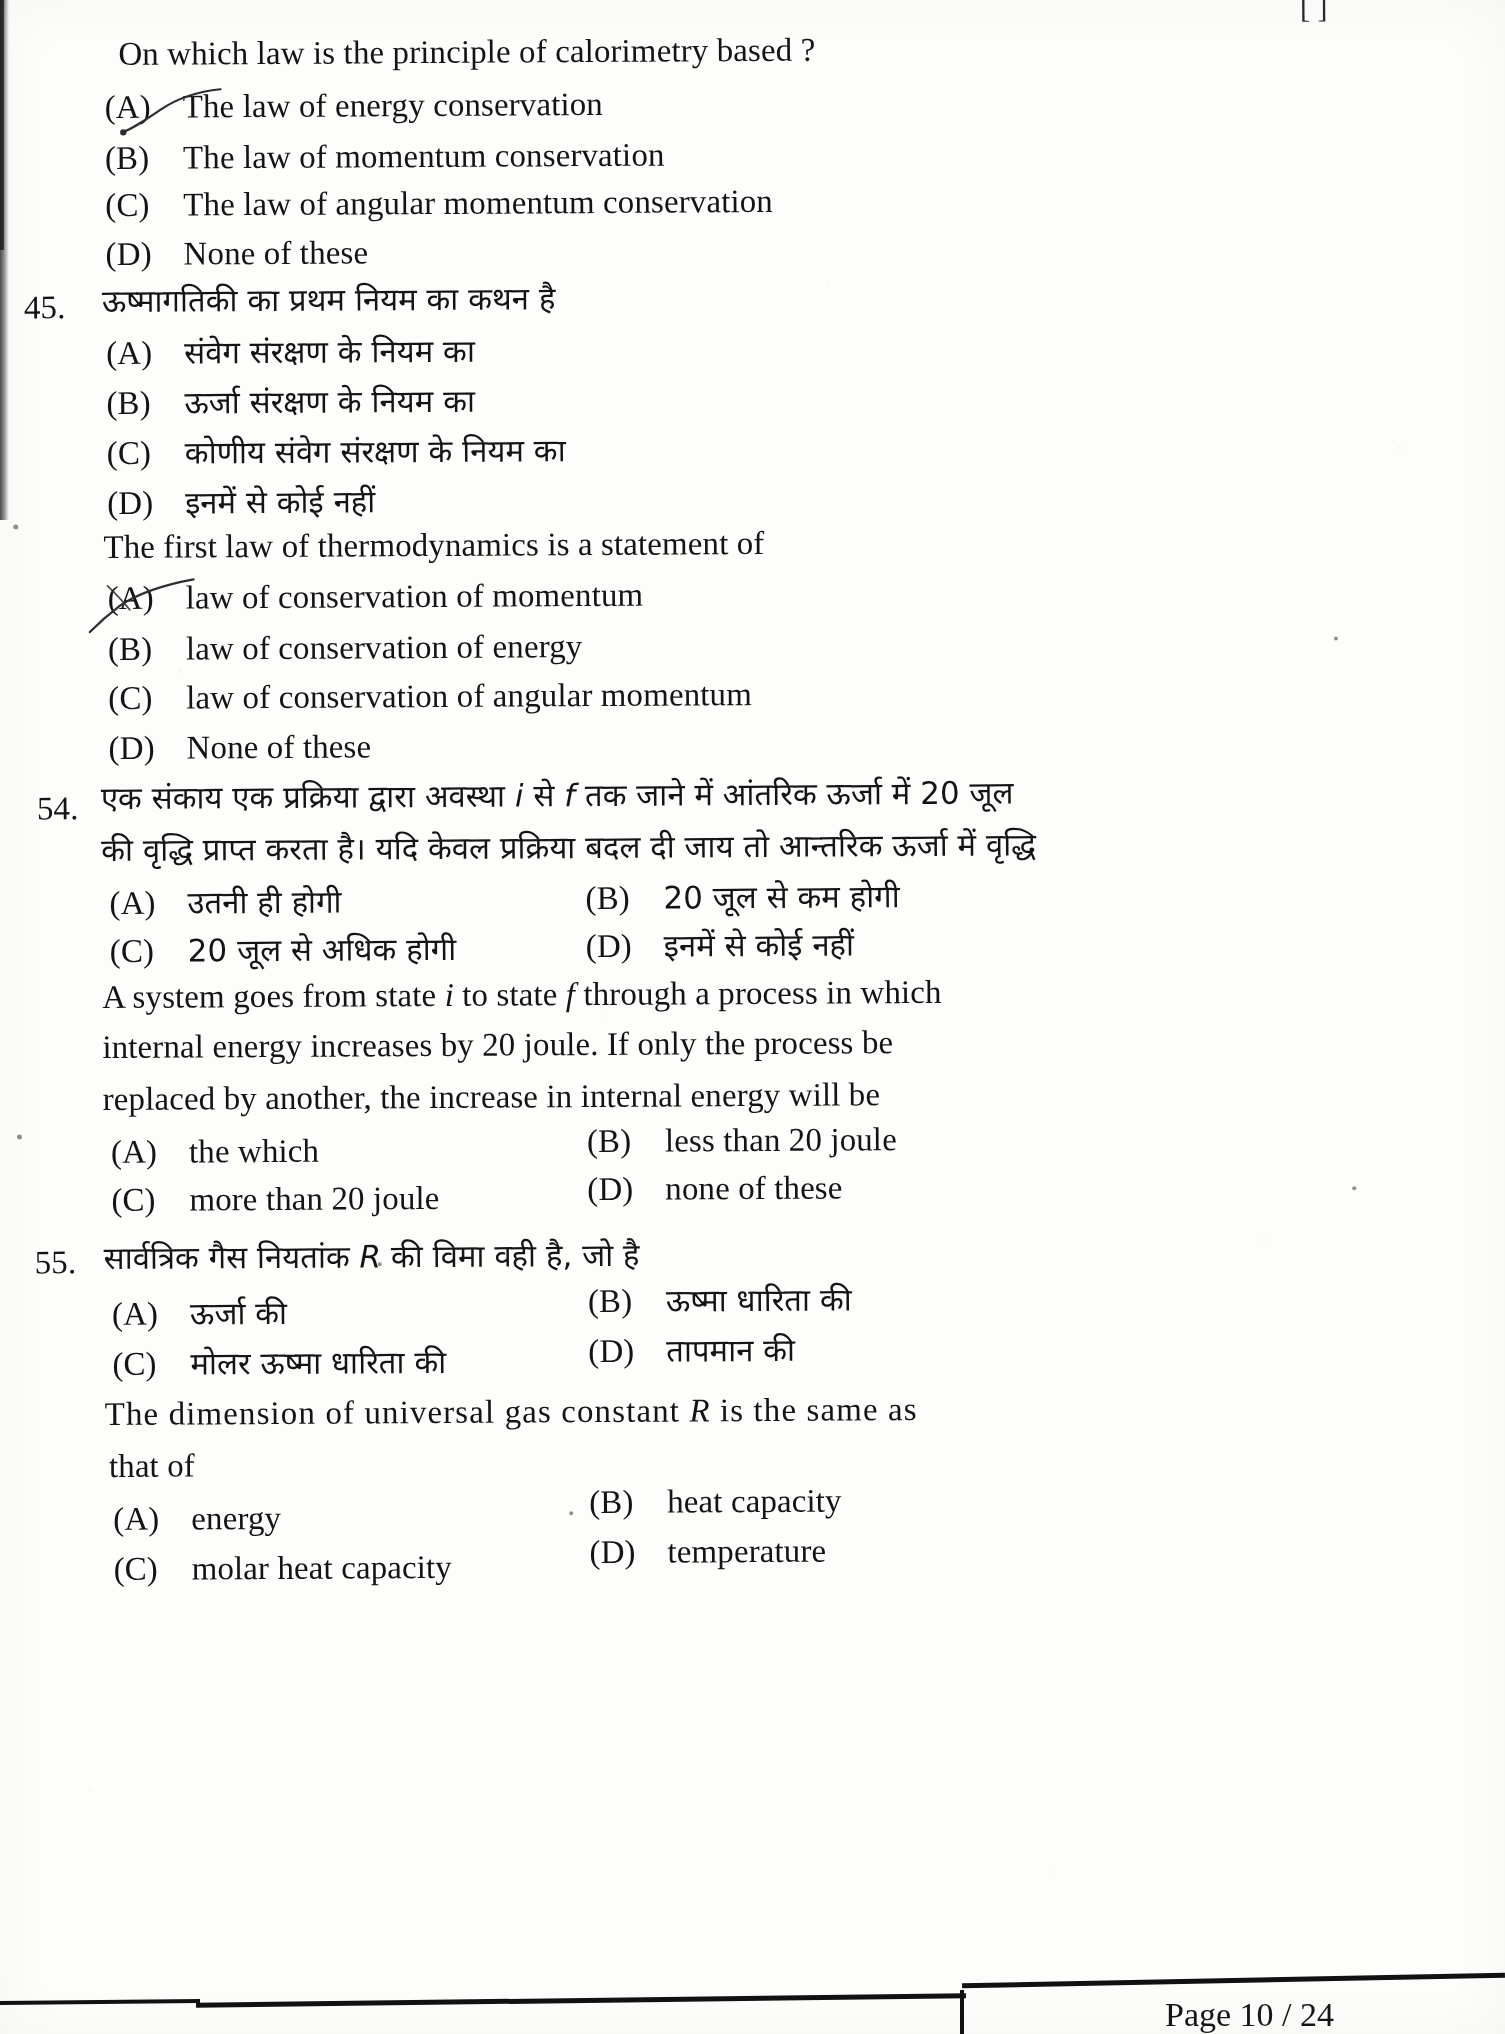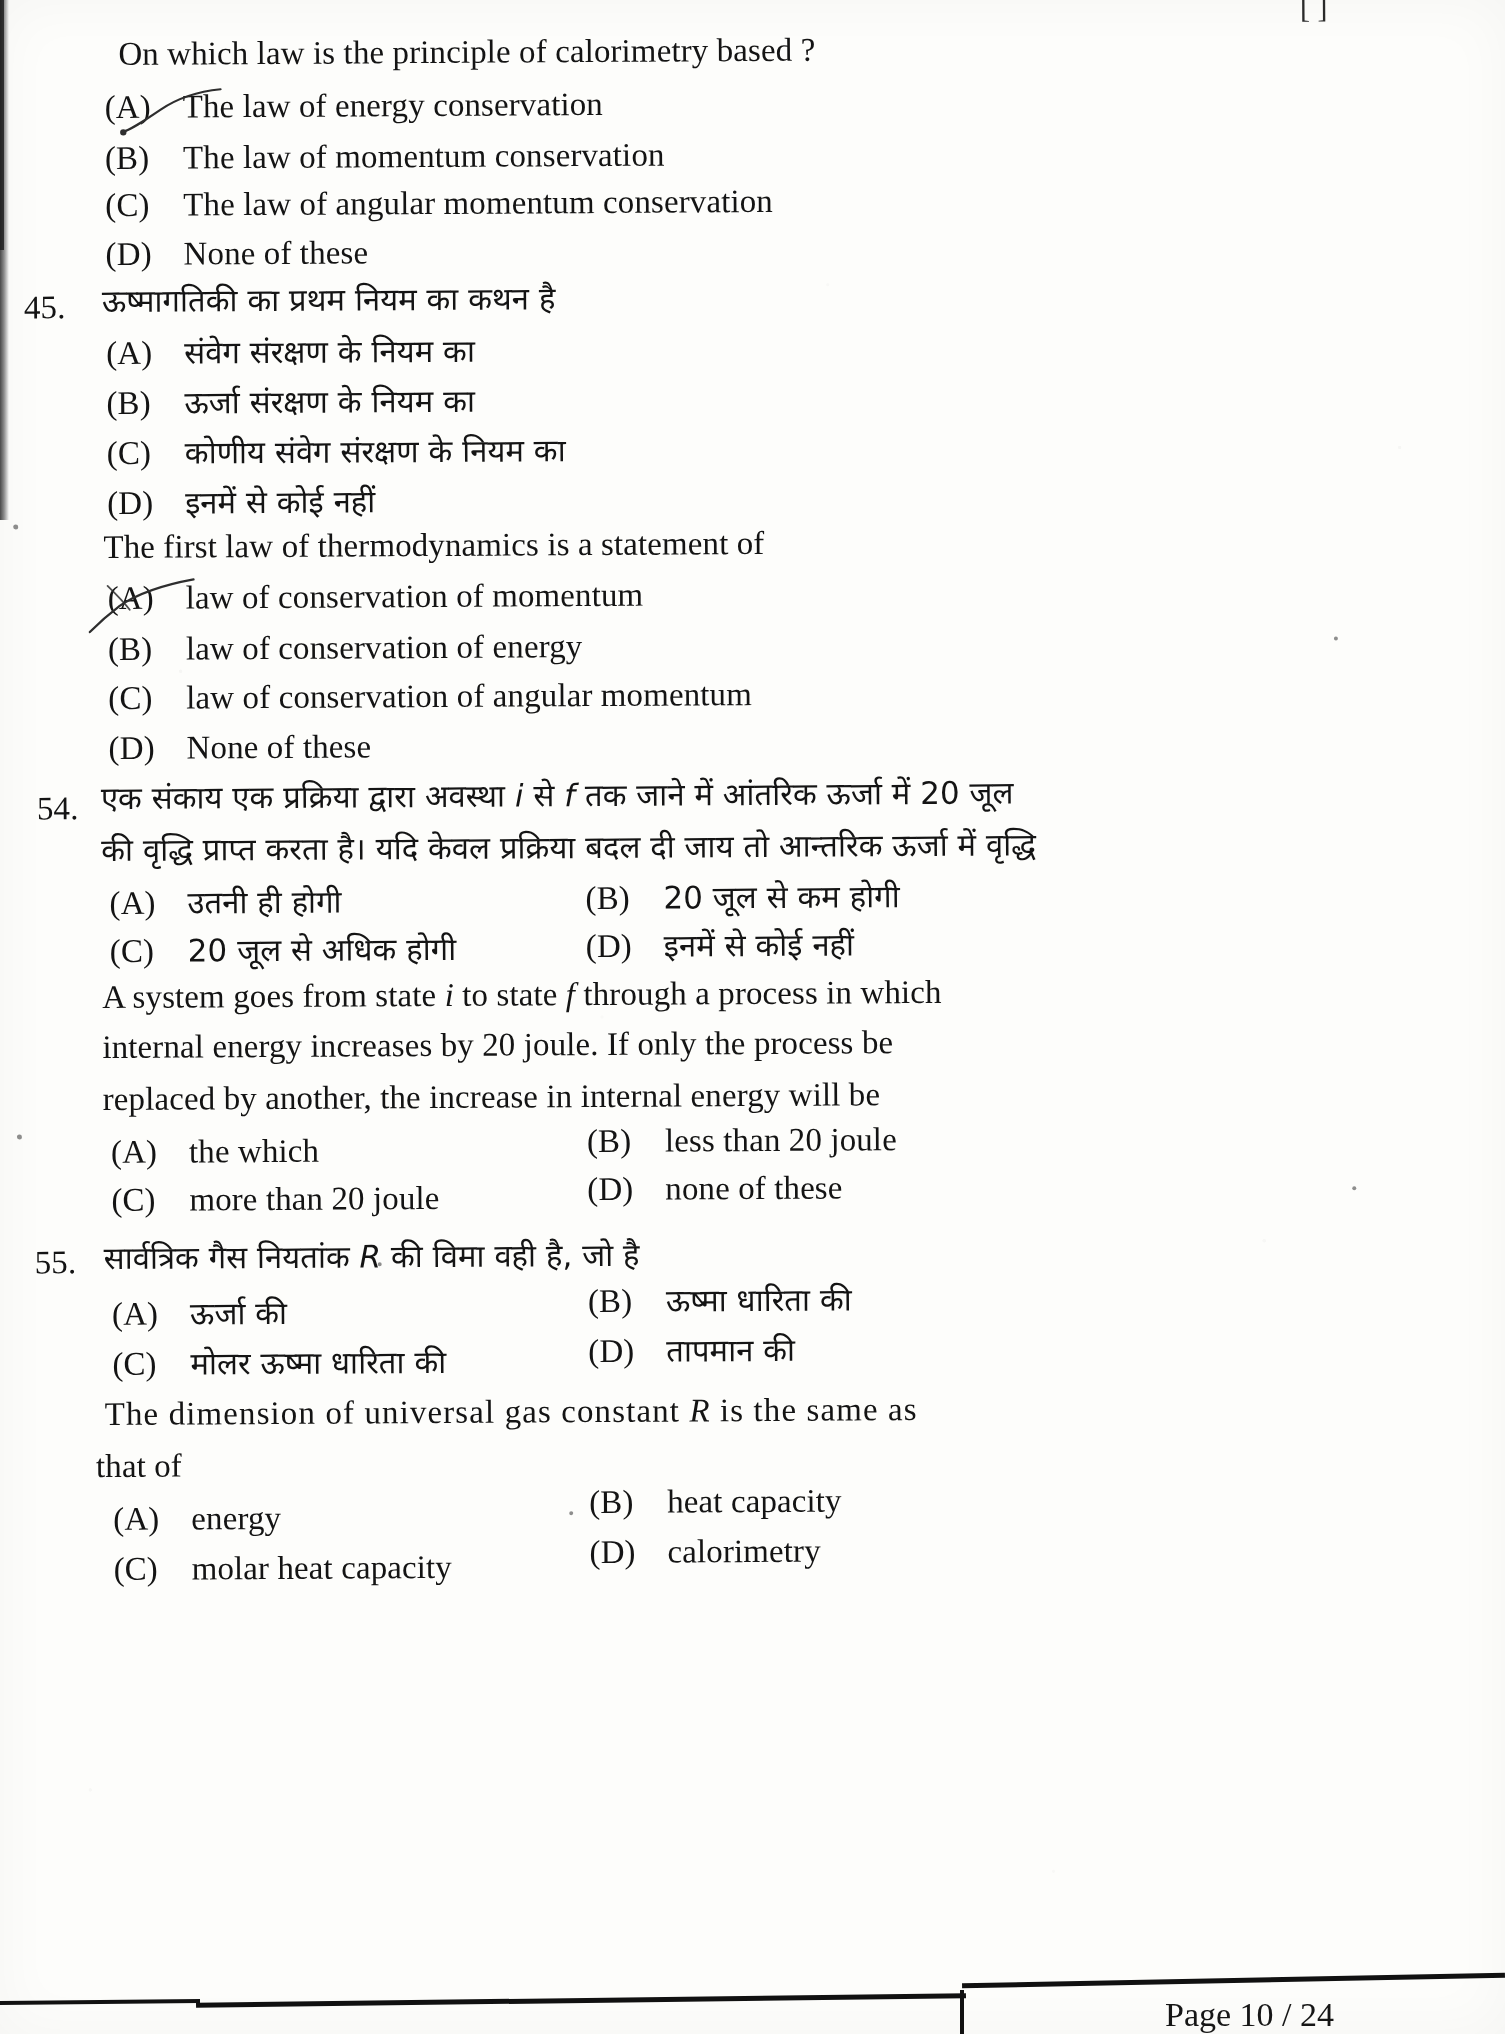--- a/index.html
+++ b/index.html
@@ -231,33 +231,33 @@
       <span class="opt-label en">(B)</span><span>ऊष्मा धारिता की</span>
     </div>
     <div class="line hi" style="left:104px; top:1338px;">
       <span class="opt-label en">(C)</span><span>मोलर ऊष्मा धारिता की</span>
     </div>
     <div class="line hi" style="left:580px; top:1328px;">
       <span class="opt-label en">(D)</span><span>तापमान की</span>
     </div>
 
     <div class="line en" style="left:96px; top:1392px; letter-spacing:1.1px;">The dimension of universal gas constant <span class="ital">R</span> is the same as</div>
-    <div class="line en" style="left:87px; top:1444px;text-align:right;">that of</div>
+    <div class="line en" style="left:100px; top:1444px;text-align:right;">that of</div>
 
     <div class="line en" style="left:104px; top:1497px;">
       <span class="opt-label">(A)</span><span>energy</span>
     </div>
     <div class="line en" style="left:580px; top:1483px;">
       <span class="opt-label">(B)</span><span>heat capacity</span>
     </div>
     <div class="line en" style="left:104px; top:1547px;">
       <span class="opt-label">(C)</span><span>molar heat capacity</span>
     </div>
     <div class="line en" style="left:580px; top:1533px;">
-      <span class="opt-label">(D)</span><span>calorimetry</span>
+      <span class="opt-label">(D)</span><span>temperature</span>
     </div>
 
     <div class="speck" style="left:10px; top:520px; width:5px; height:5px;"></div>
     <div class="speck" style="left:10px; top:1130px; width:5px; height:5px;"></div>
     <div class="speck" style="left:1330px; top:640px; width:4px; height:4px;"></div>
     <div class="speck" style="left:1345px; top:1190px; width:4px; height:4px;"></div>
     <div class="speck" style="left:370px; top:1260px; width:4px; height:4px;"></div>
     <div class="speck" style="left:560px; top:1510px; width:4px; height:4px;"></div>
 
   </div>

